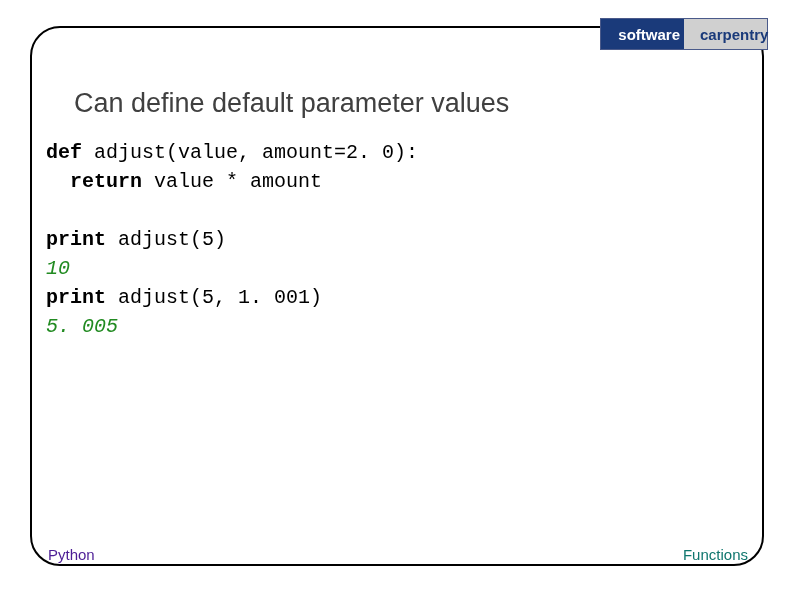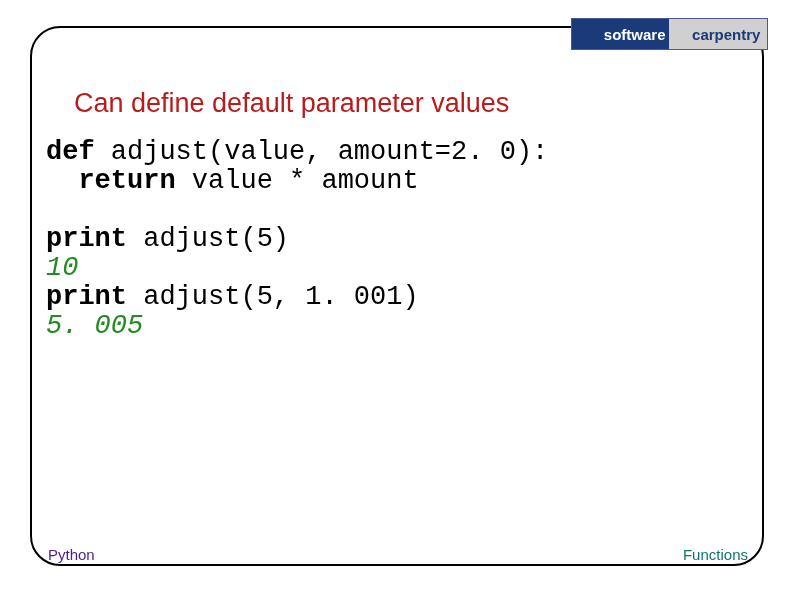--- a/index.html
+++ b/index.html
@@ -21,21 +21,21 @@
       width: 734px;
       height: 540px;
       border: 2px solid #000;
       border-radius: 30px;
       background: #fff;
     }
     .logo {
       position: absolute;
       top: 18px;
       right: 26px;
-      width: 197px;
+      width: 168px;
       height: 32px;
       background: linear-gradient(to right, #1a3a7a 0%, #1a3a7a 50%, #d0d0d0 50%, #d0d0d0 100%);
       border: 1px solid #4a5a8a;
       display: flex;
       align-items: center;
     }
     .logo-left {
       width: 50%;
       color: #fff;
       font-size: 15px;
@@ -49,28 +49,28 @@
       font-size: 15px;
       font-weight: bold;
       text-align: center;
       padding-left: 16px;
     }
     .title {
       position: absolute;
       top: 88px;
       left: 74px;
       font-size: 27px;
-      color: #b91c1c;
+      color: #404040;
     }
     .code-block {
       position: absolute;
       top: 138px;
       left: 46px;
       font-family: 'Courier New', Courier, monospace;
-      font-size: 27px;
+      font-size: 20px;
       line-height: 29px;
       color: #000;
       white-space: pre;
     }
     .code-block .kw {
       font-weight: bold;
     }
     .code-block .output {
       font-style: italic;
       color: #228B22;

